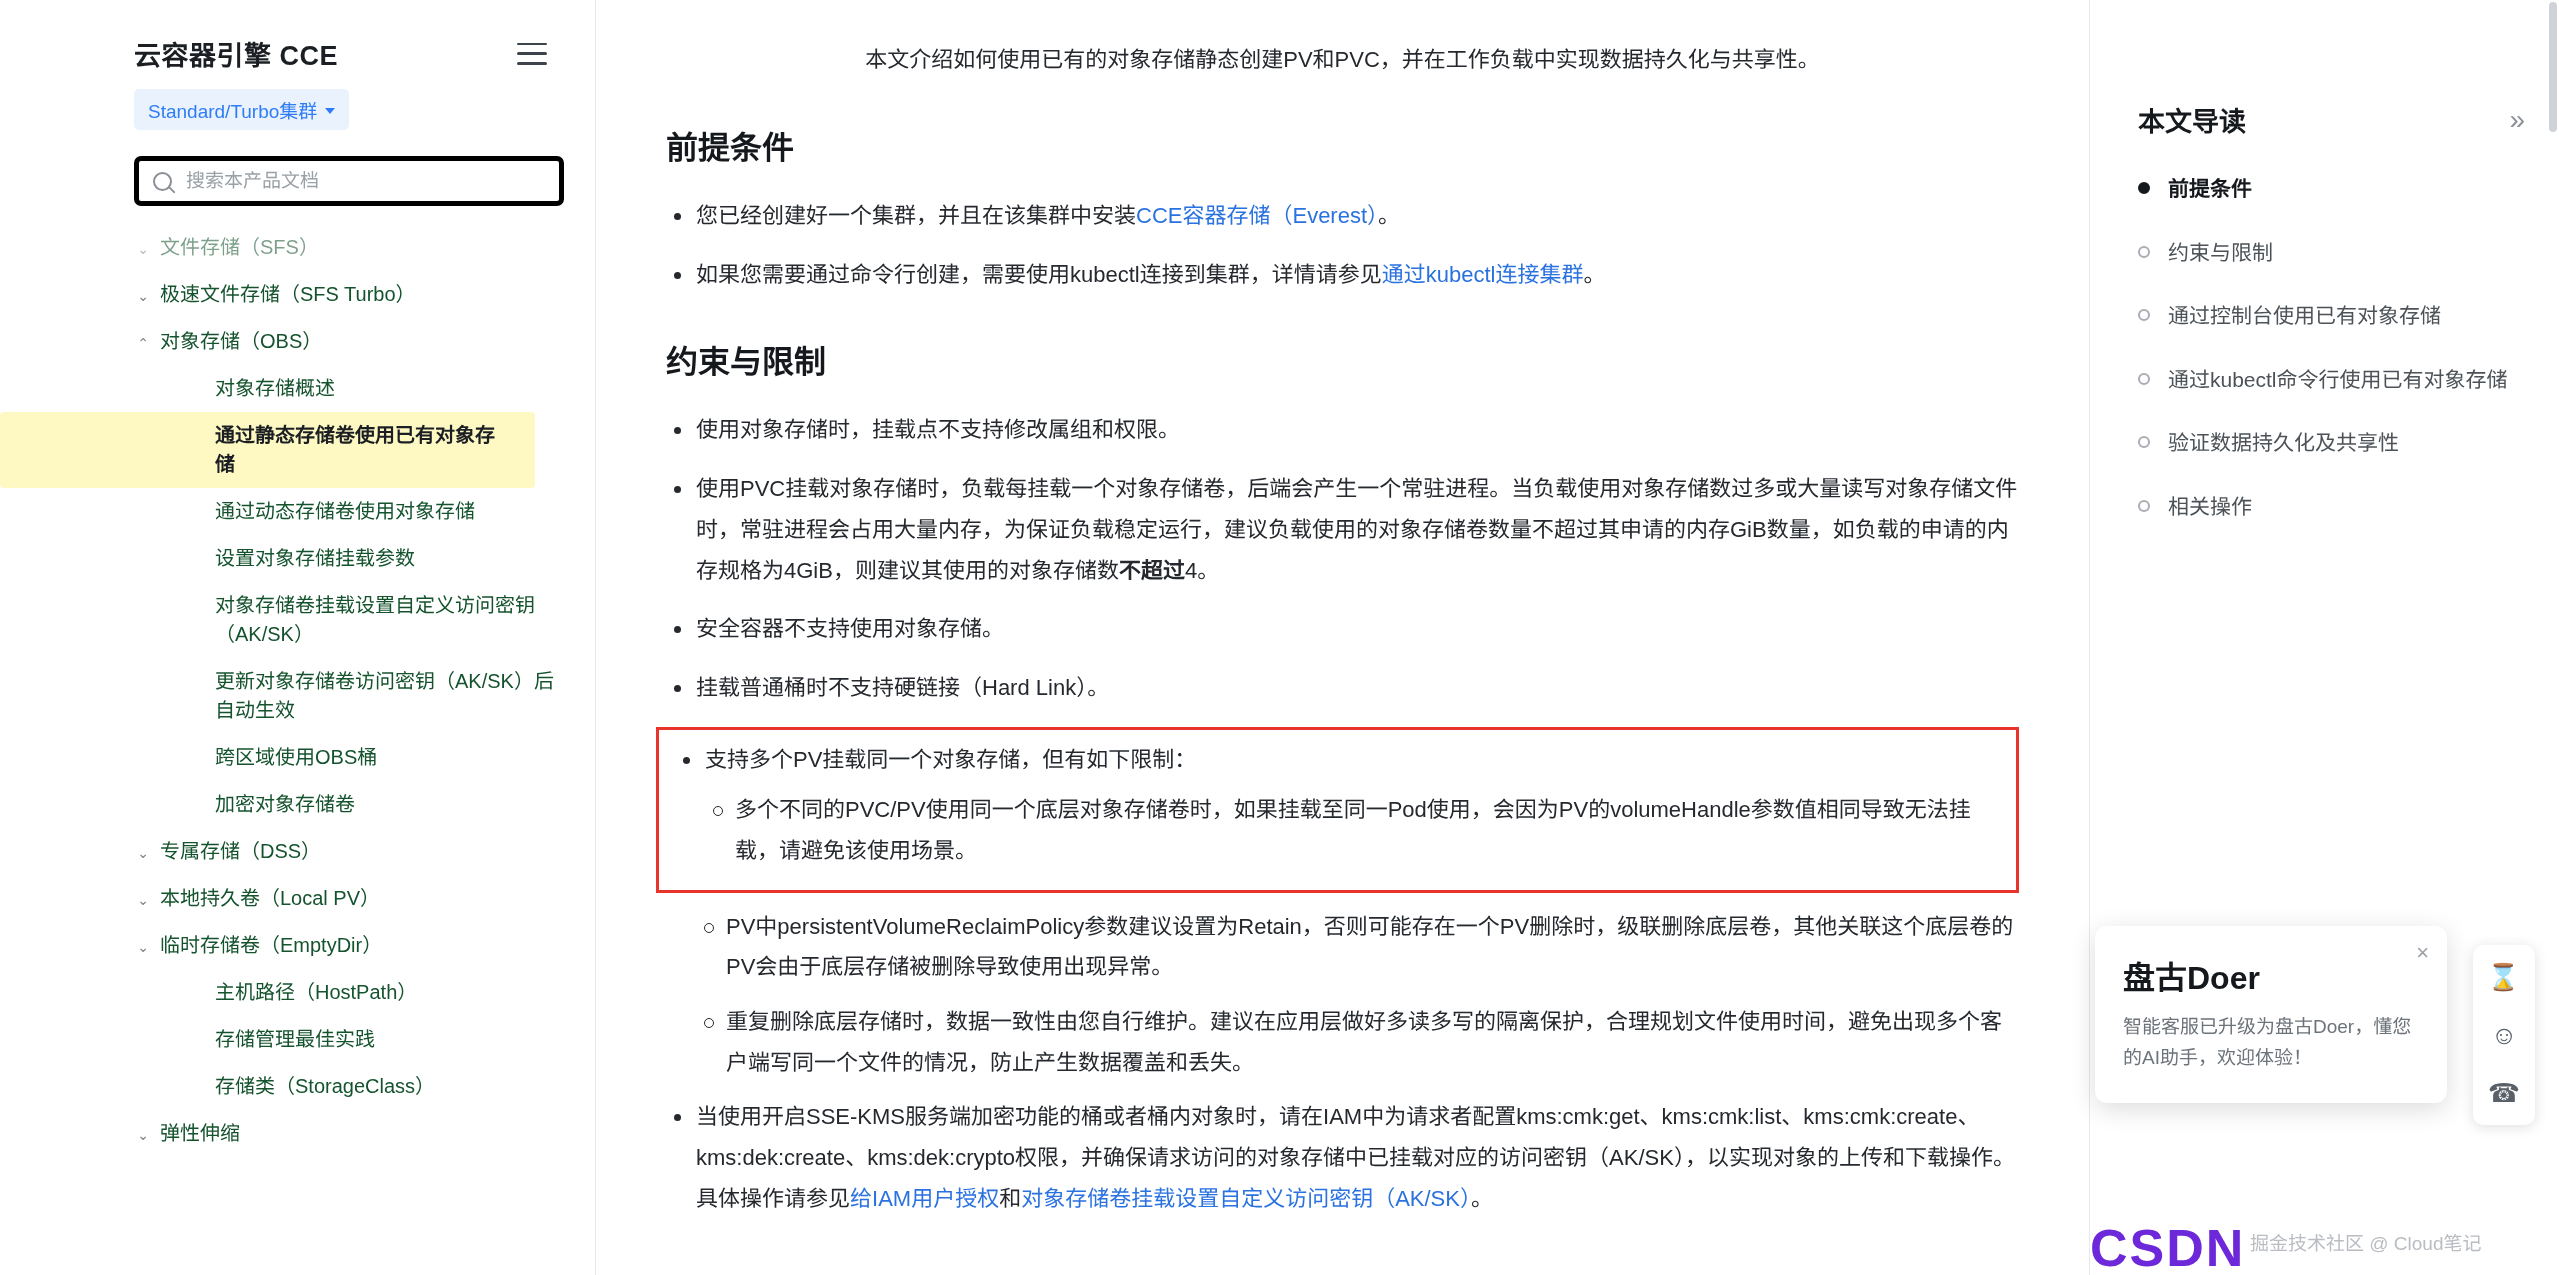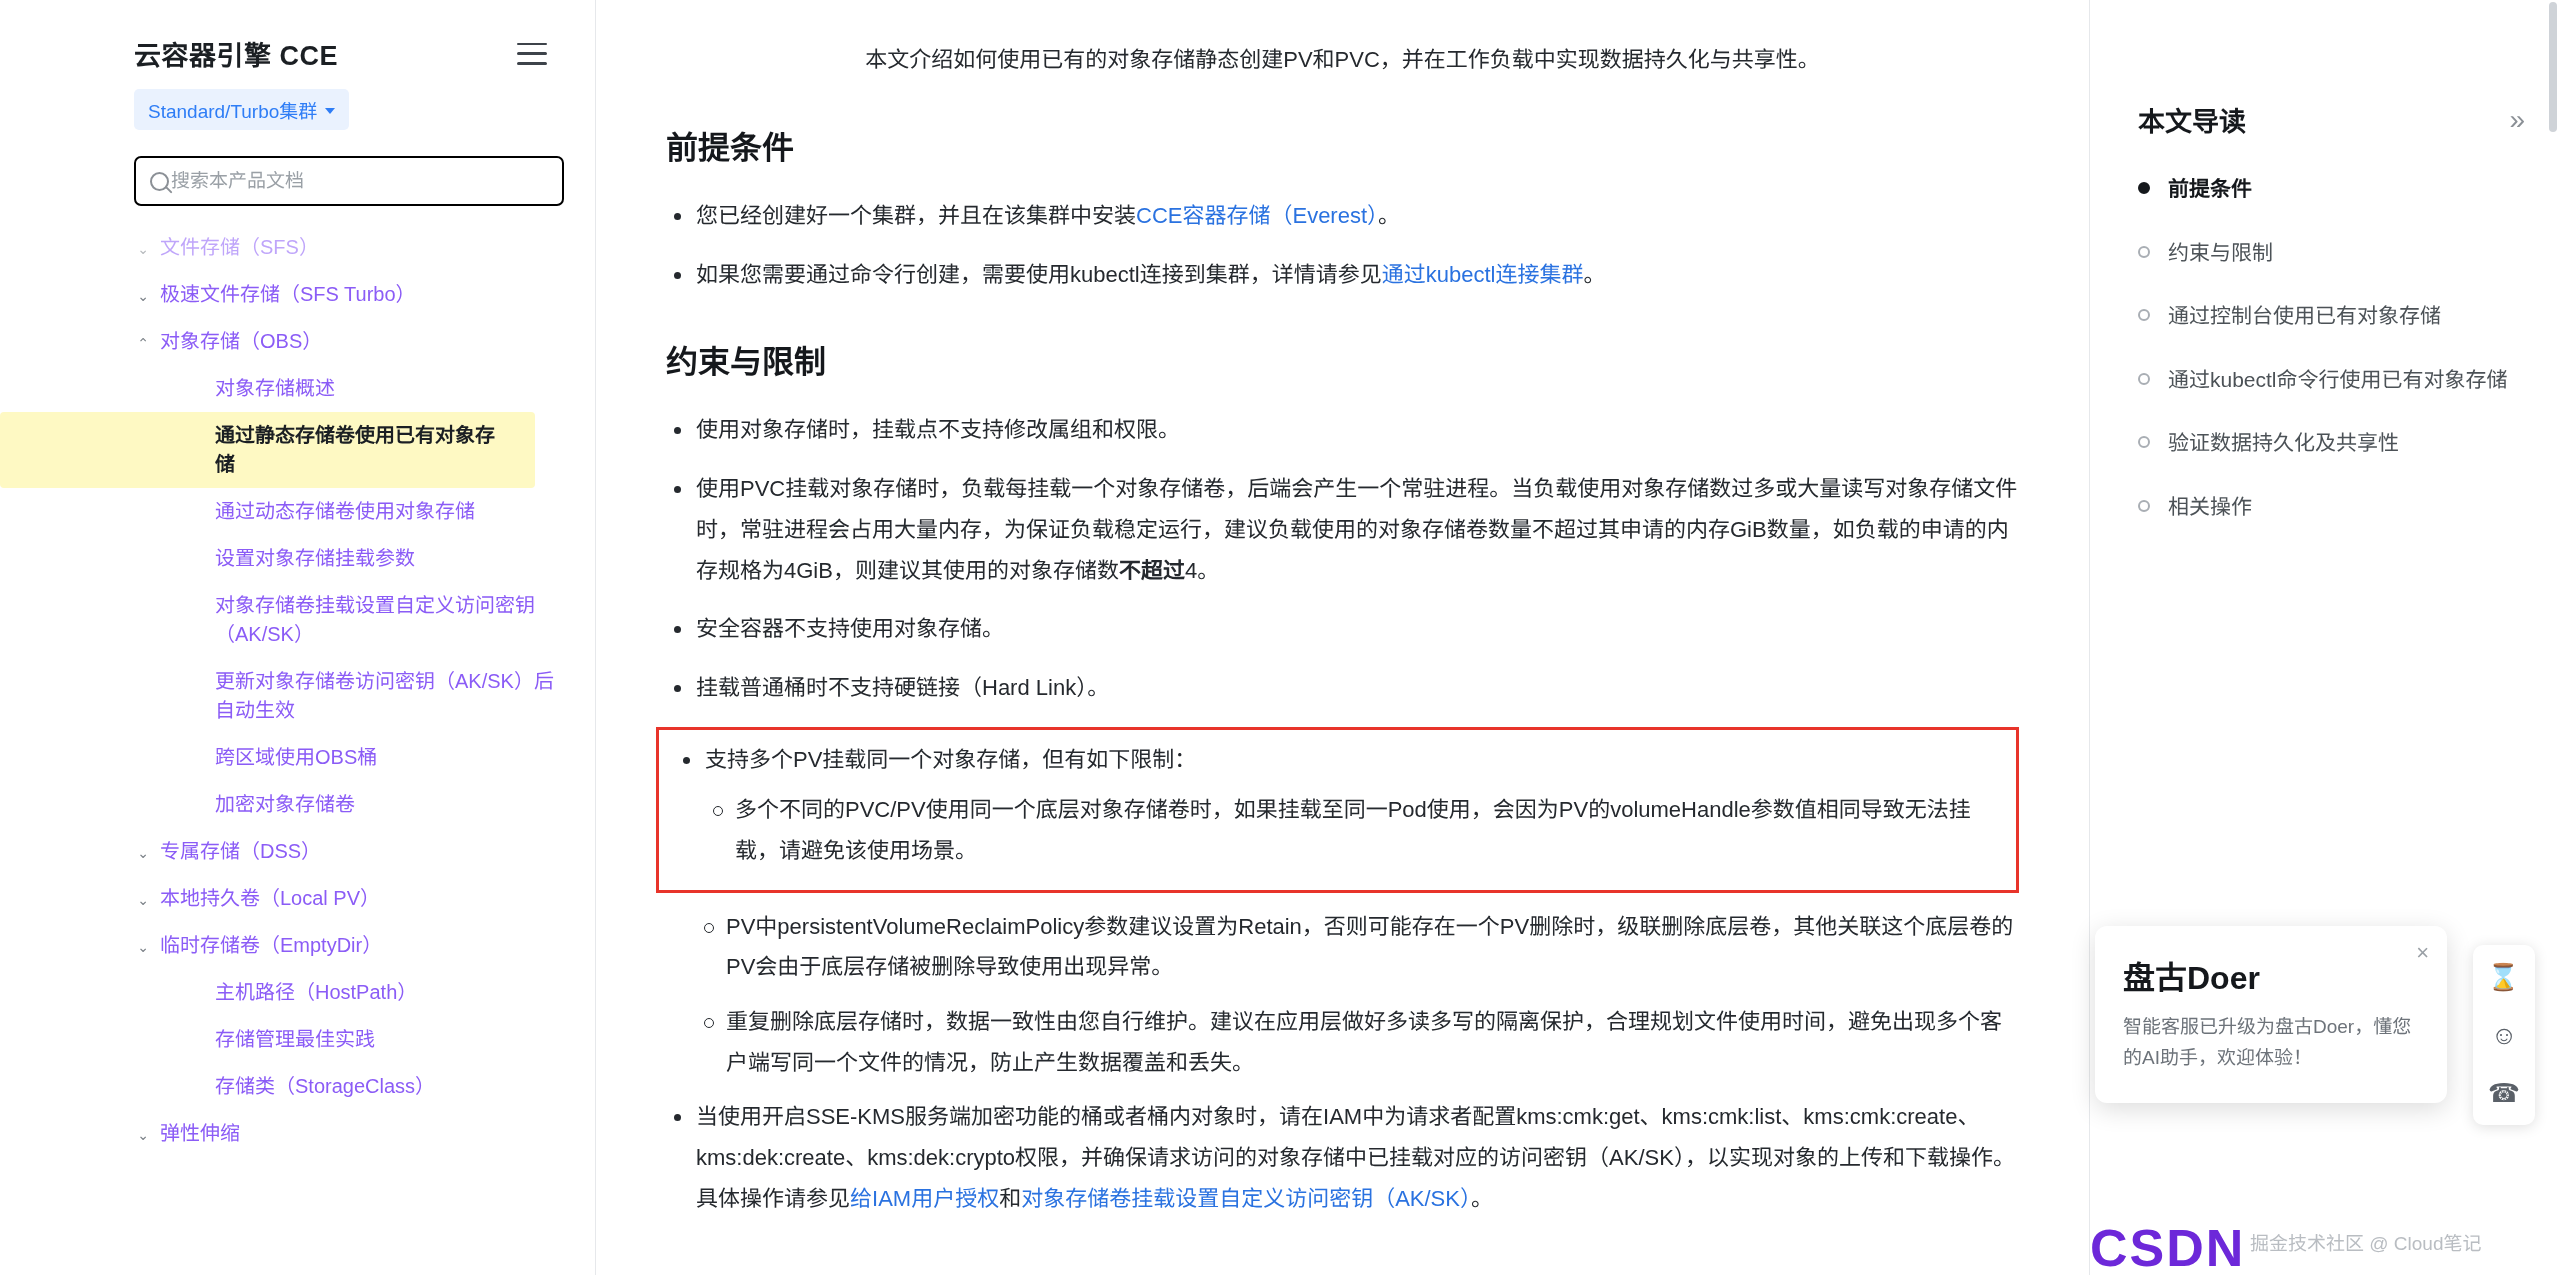--- a/index.html
+++ b/index.html
@@ -63,26 +63,26 @@
     border-left: 5px solid transparent;
     border-right: 5px solid transparent;
     border-top: 6px solid #2e7df6;
     margin-top: 2px;
   }
 
   .search-box {
     margin: 26px 0 0 134px;
     width: 430px;
     height: 50px;
-    border: 2px solid #000000;
+    border: 5px solid #000000;
     border-radius: 7px;
     display: flex;
     align-items: center;
     padding: 0 14px;
-    gap: 0;
+    gap: 12px;
     background: #fff;
   }
   .search-box input {
     border: none; outline: none;
     font-size: 19px;
     color: #6b7076;
     width: 100%;
     font-family: inherit;
     background: transparent;
   }
@@ -107,21 +107,21 @@
   .nav {
     margin-top: 18px;
     padding-bottom: 20px;
     height: calc(100% - 250px);
     overflow: hidden;
   }
   .nav-item {
     display: flex;
     align-items: flex-start;
     font-size: 20px;
-    color: #8b5cf6;
+    color: #14532d;
     line-height: 1.45;
     padding: 9px 40px 9px 0;
     cursor: pointer;
     position: relative;
   }
   .nav-item .caret {
     width: 26px;
     flex: 0 0 26px;
     margin-top: 6px;
     color: #7c8288;

